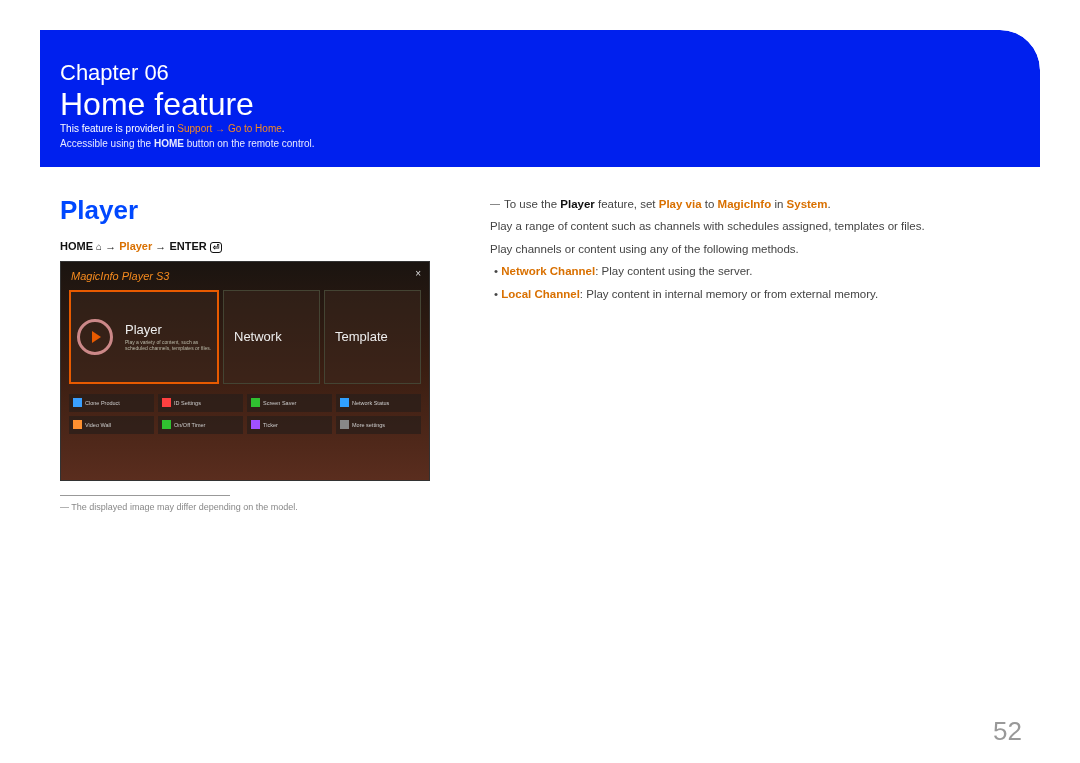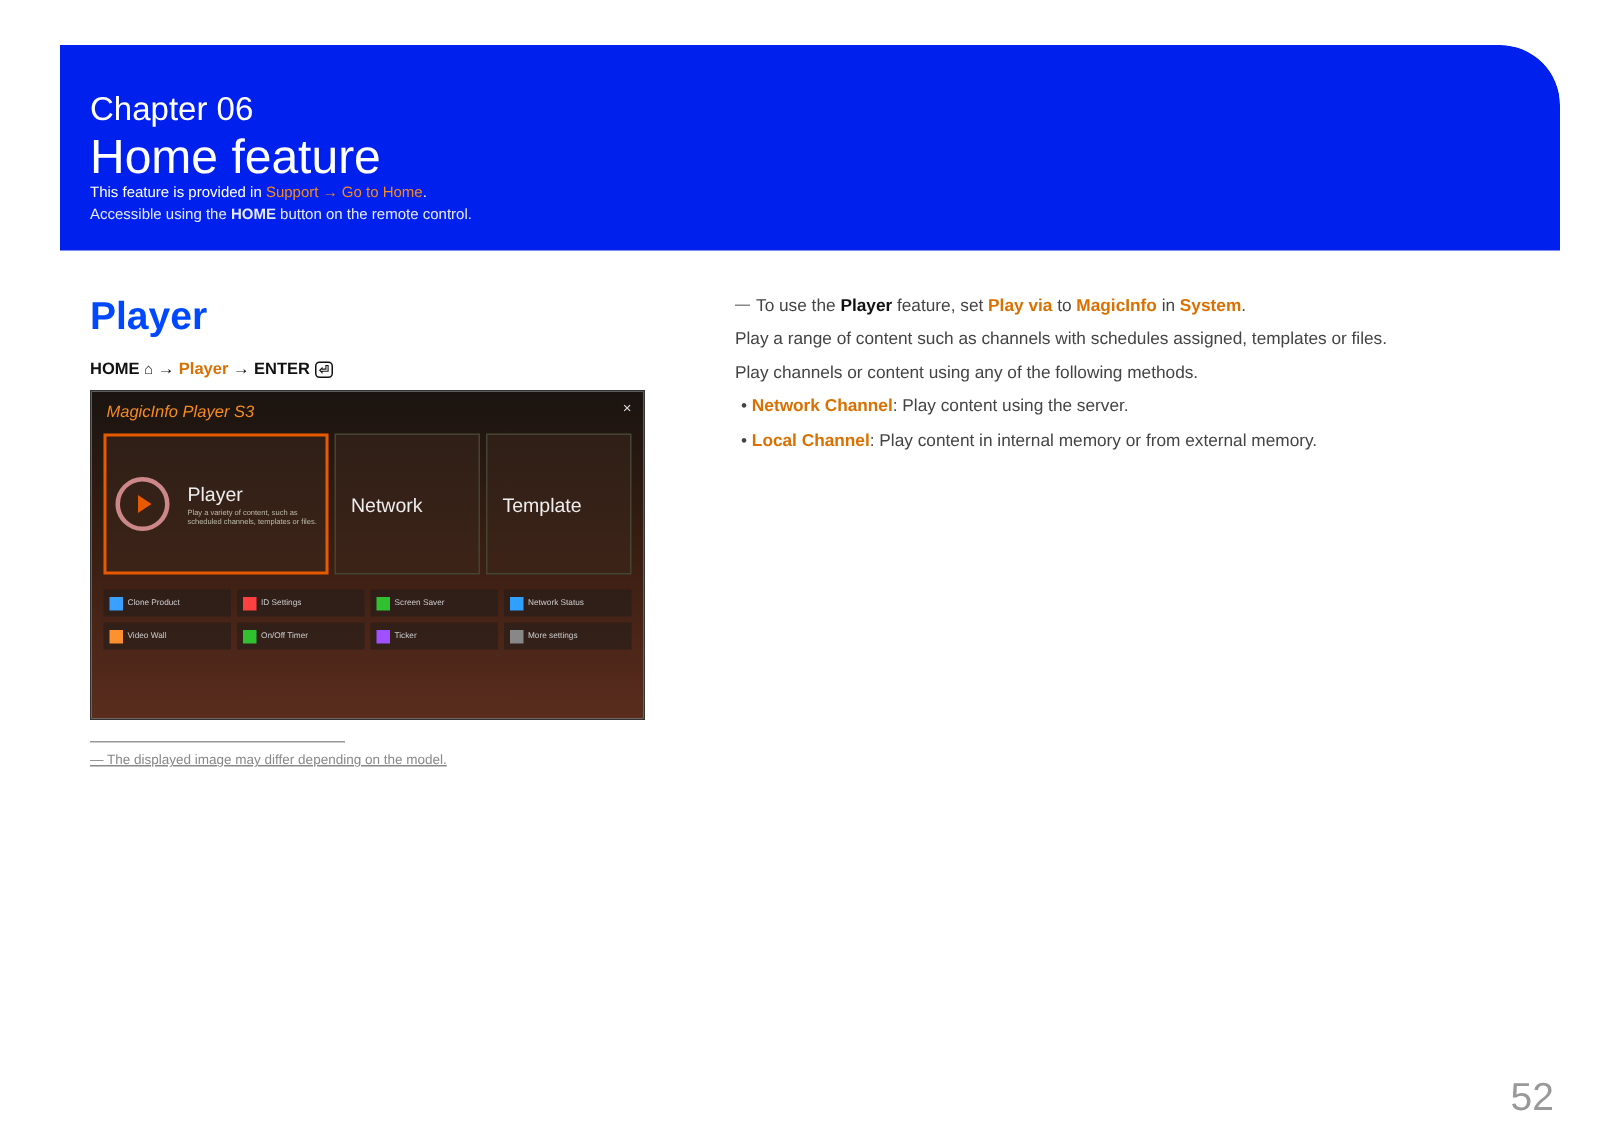--- a/index.html
+++ b/index.html
@@ -60,29 +60,29 @@
   }
   .ps-play-icon::after { content:''; width:0;height:0; border-left:9px solid #e85a00; border-top:6px solid transparent; border-bottom:6px solid transparent; margin-left:2px;}
   .ps-tile.sel .ps-txt { margin-left: 44px; }
   .ps-txt { color: #eee; font-size: 13px; font-weight:300;}
   .ps-sub { color: #bba; font-size: 5px; margin-top:2px; margin-left:44px; }
   .ps-grid { padding: 10px 8px 8px; display:grid; grid-template-columns: repeat(4,1fr); gap:4px; }
   .ps-cell { background: rgba(40,30,25,.7); height:18px; display:flex; align-items:center; padding-left:4px; gap:3px; }
   .ps-ico { width:9px; height:9px; display:inline-block; }
   .ps-lbl { color:#ccc; font-size:5.5px; }
   .hr-short { border:none; border-top:1px solid #999; width: 170px; margin: 14px 0 6px; }
-  .disclaimer { font-size: 9px; color:#888;text-decoration:underline; }
+  .disclaimer { font-size: 9px; color:#888; }
   .dash { color:#888; }
   .right-col p { margin-bottom: 4px; }
   .bullet { margin-left: 14px; text-indent: -10px; }
   .bullet::before { content:"•  "; }
   .sub-dash { margin-left: 26px; text-indent: -14px; color:#555; font-size:11px;}
   .sub-dash::before { content: ""; }
   .dashmark { display:inline-block; border-top:1px solid #888; width:10px; vertical-align:middle; margin-right:4px;}
-  .page-num { position:absolute; right: 44px; bottom: 16px; font-size: 26px; color:#999; font-weight:300;}
+  .page-num { position:absolute; right: 58px; bottom: 16px; font-size: 26px; color:#999; font-weight:300;}
   .bold { font-weight:bold; color:#111;}
   .boldw { font-weight:bold;}
 </style>
 </head>
 <body>
 
 <div class="page">
 
   <div class="blue-header">
     <div class="chapter-line">Chapter  06</div>

